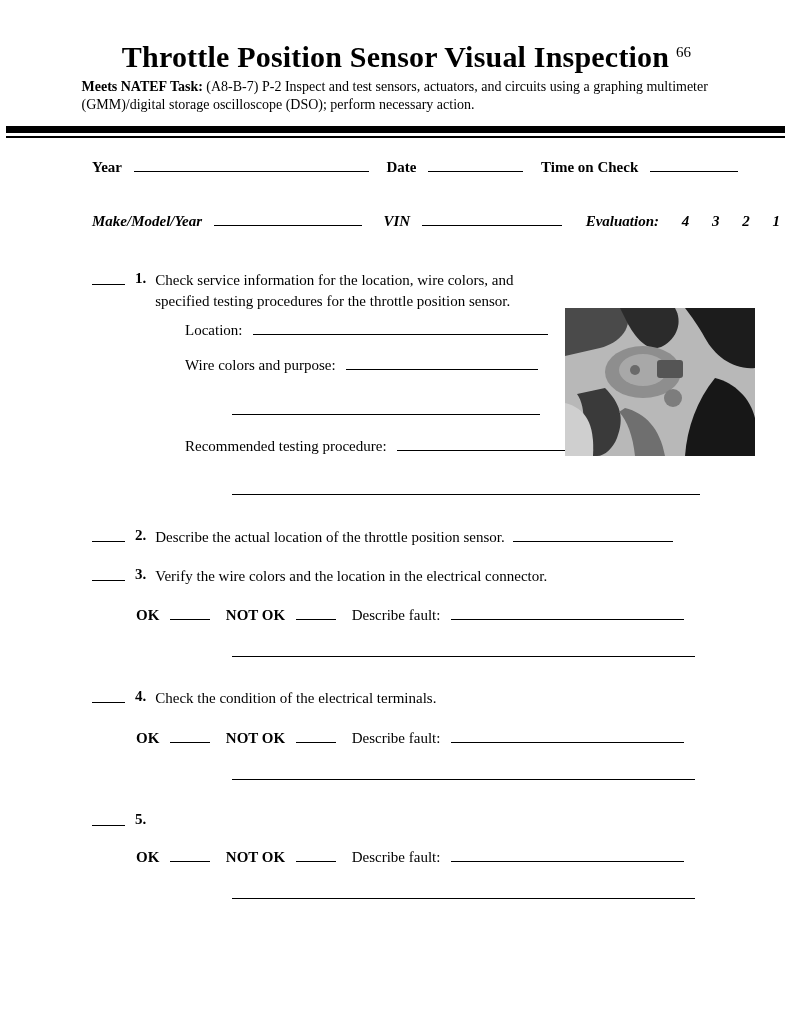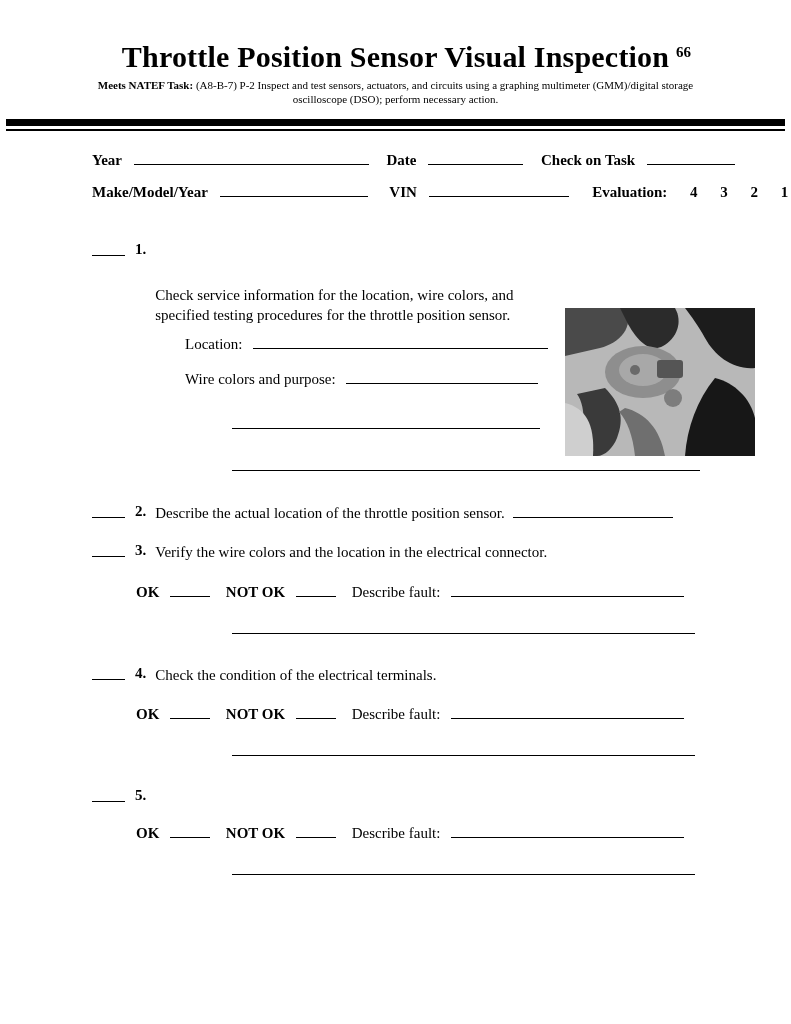--- a/index.html
+++ b/index.html
@@ -8,61 +8,61 @@
     position:relative;
     width:791px; height:1024px;
     background:#ffffff;
     color:#000;
     font-family:"Liberation Serif", serif;
     font-size:15px;
     overflow:hidden;
   }
   .page-number {
     position:absolute; top:44px; right:100px;
-    font-weight:bold; font-size:15px;
+    font-weight:normal; font-size:15px;
   }
   .title {
     padding-top:40px;
     text-align:center;
     font-size:30px; font-weight:bold;
     letter-spacing:0.2px;
   }
   .subtitle {
     width:628px; margin:4px auto 12px;
-    text-align:center;
-    font-size:11px; line-height:1.3;
+    text-align:left;
+    font-size:14px; line-height:1.3;
   }
   .subtitle .b { font-weight:bold; }
   .rule {
     margin:12px 6px 0 6px;
     height:12px;
     border-top:7px solid #000;
     border-bottom:2px solid #000;
   }
   .content { margin:0 88px 0 92px; }
   .blank {
     display:inline-block;
     border-bottom:1.3px solid #000;
     height:14px;
     vertical-align:baseline;
   }
   .row { margin-top:0; white-space:nowrap; }
   .row b { font-weight:bold; }
   .row1 { margin-top:20px; }
-  .row2 { margin-top:14px; }
+  .row2 { margin-top:36px;font-style:italic; }
   .evalnum { font-weight:bold; margin-left:19px; }
   .task { display:flex; align-items:flex-start; }
   .lead {
     flex:none; width:33px; height:15px;
     border-bottom:1.3px solid #000;
     margin-right:10px;
   }
   .tnum { flex:none; font-weight:bold; margin-right:9px; }
   .ttext { line-height:1.35; }
-  .ttext-narrow { max-width:392px;margin-top:44px; }
+  .ttext-narrow { max-width:392px; }
   .subline { margin-left:93px; }
   .contline { margin-left:140px; height:16px; }
   .okline { margin-left:44px; }
   .okline b { font-weight:bold; }
   .okblank { width:40px; margin:0 12px 0 7px; }
   .photo {
     position:absolute; left:565px; top:308px;
     width:190px; height:148px;
     background:#bdbdbd;
   }
@@ -84,21 +84,21 @@
 
   <div class="rule"></div>
 
   <div class="content">
 
     <div class="row row1">
       <b>Year</b>
       <span class="blank" style="width:235px; margin:0 14px 0 8px"></span>
       <b>Date</b>
       <span class="blank" style="width:95px; margin:0 14px 0 8px"></span>
-      <b>Check on Task</b>
+      <b>Time on Check</b>
       <span class="blank" style="width:88px; margin-left:8px"></span>
     </div>
 
     <div class="row row2">
       <b>Make/Model/Year</b>
       <span class="blank" style="width:148px; margin:0 18px 0 8px"></span>
       <b>VIN</b>
       <span class="blank" style="width:140px; margin:0 20px 0 8px"></span>
       <b>Evaluation:</b>
       <span class="evalnum">4</span>
@@ -120,20 +120,24 @@
 
     <div class="subline" style="margin-top:17px">
       <span>Wire colors and purpose:</span>
       <span class="blank" style="width:192px; margin-left:7px"></span>
     </div>
 
     <div class="contline" style="margin-top:27px">
       <span class="blank" style="width:308px"></span>
     </div>
 
+    <div class="subline" style="margin-top:20px">
+      <span>Recommended testing procedure:</span>
+      <span class="blank" style="width:297px; margin-left:7px"></span>
+    </div>
 
     <div class="contline" style="margin-top:26px">
       <span class="blank" style="width:468px"></span>
     </div>
 
     <div class="task" style="margin-top:30px">
       <span class="lead"></span>
       <span class="tnum">2.</span>
       <div class="ttext">
         <span>Describe the actual location of the throttle position sensor.</span>

